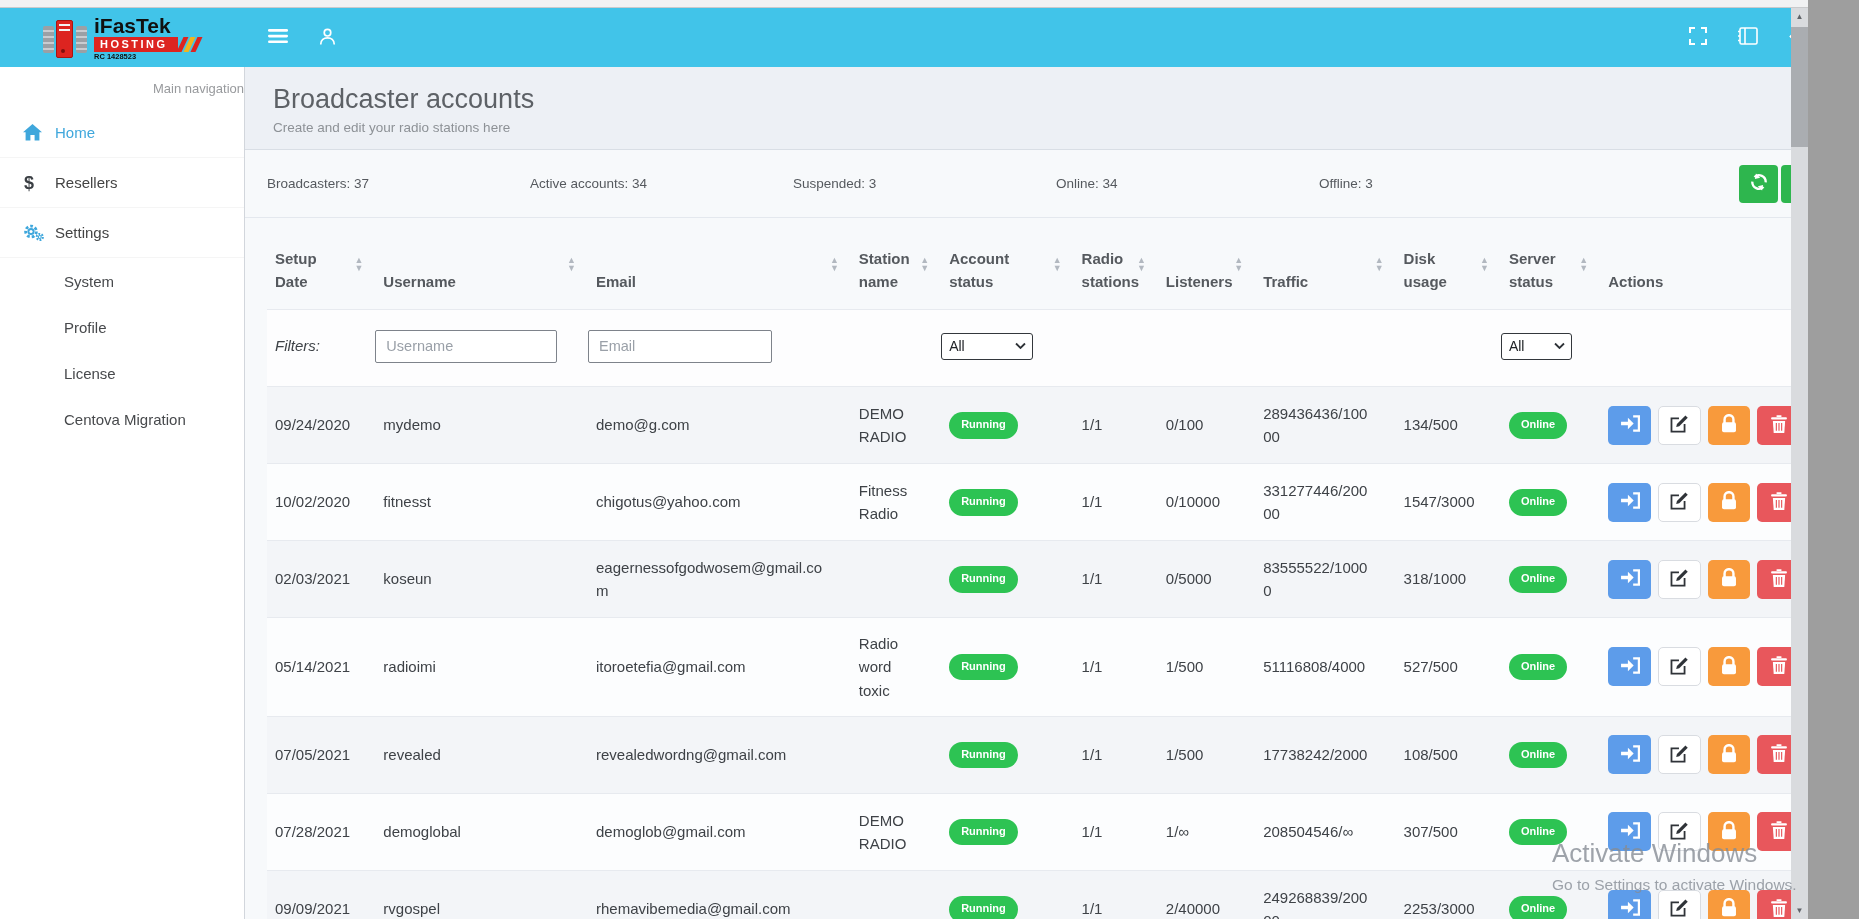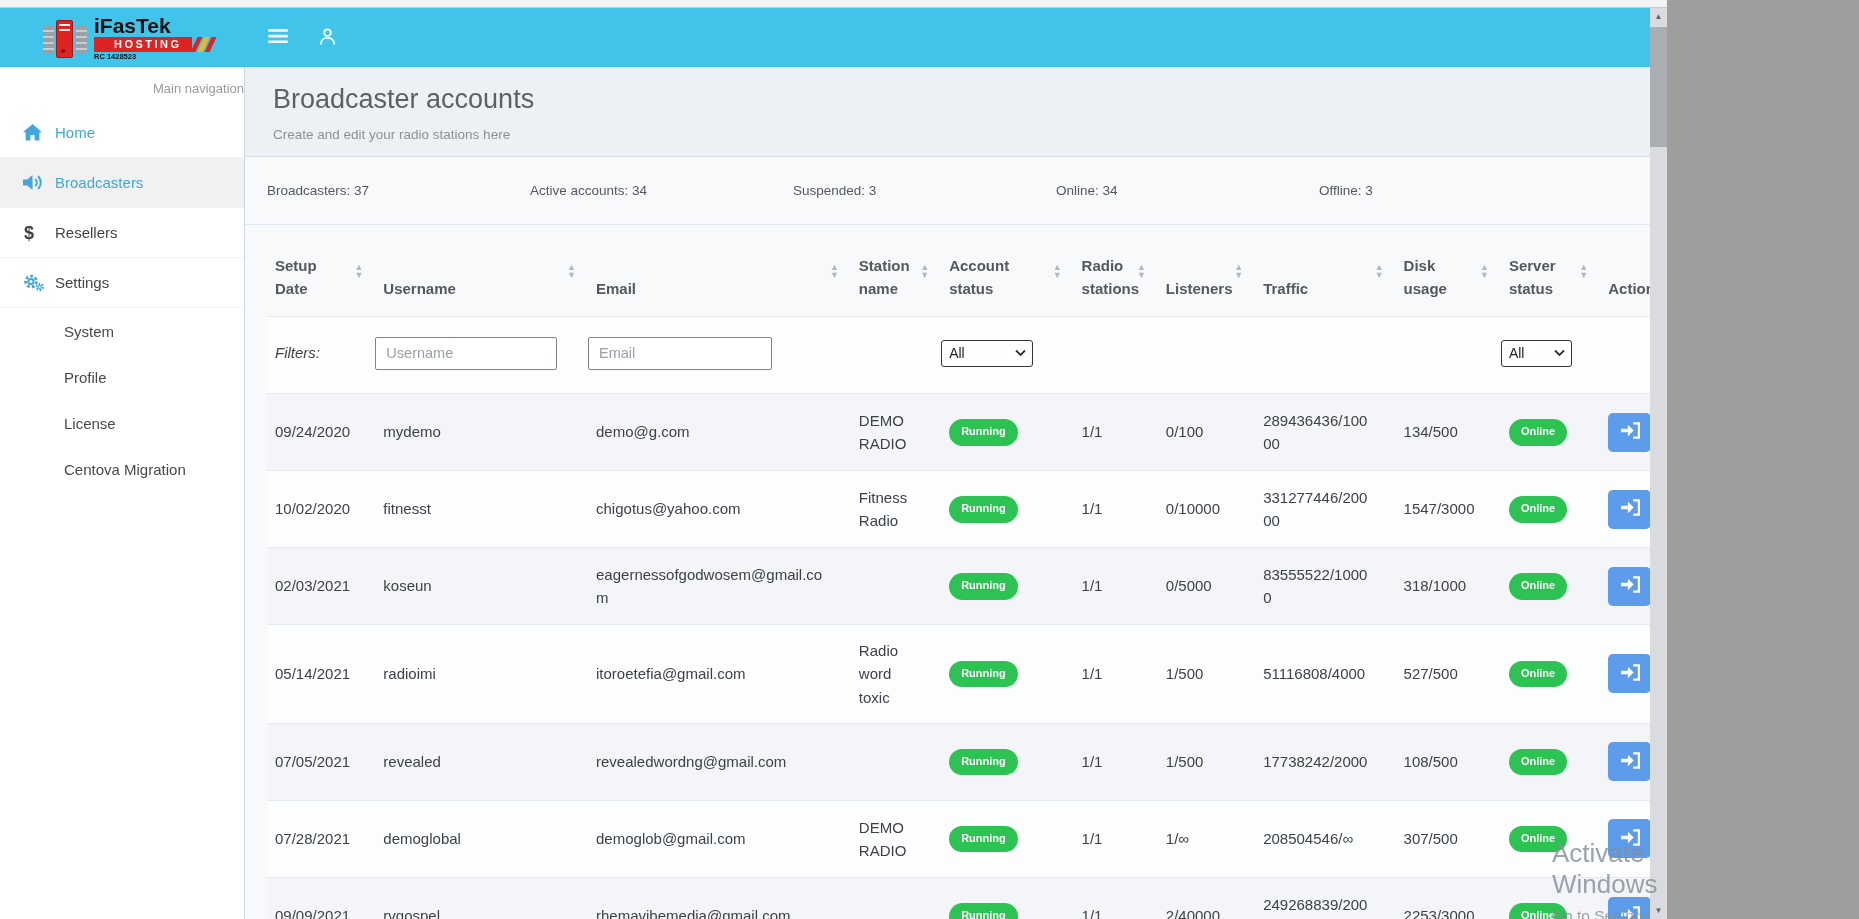--- a/index.html
+++ b/index.html
@@ -1,18 +1,18 @@
 <!DOCTYPE html>
 <html style="--topbar: #41c4e9; --accent_blue: #3fa7dc; --green: #2dc353; --button_green: #2eb64e; --button_blue: #5d9cea; --button_orange: #f89a3c; --button_red: #e8575c;"><head>
 <meta charset="utf-8">
 <style>
   * { margin:0; padding:0; box-sizing:border-box; }
   html,body { background:#9e9e9e; }
   body { font-family:"Liberation Sans", sans-serif; }
-  .screen { position:relative; width:1667px; height:919px; overflow:hidden; background:#eef1f6; }
+  .screen { position:relative; width:1808px; height:919px; overflow:hidden; background:#eef1f6; }
 
   
   .win-strip { position:absolute; top:0; left:0; width:100%; height:8px; background:#f1f2f3; border-bottom:1px solid #c9cacc; z-index:60; }
   .os-scrollbar { position:absolute; top:8px; right:0; width:17px; height:911px; background:#d9dbde; z-index:70; }
   .sb-btn { width:17px; height:17px; display:flex; align-items:center; justify-content:center; font-size:8px; color:#5f6368; cursor:pointer; }
   .sb-btn.down { position:absolute; bottom:0; }
   .sb-thumb { position:absolute; top:19px; left:0; width:17px; height:120px; background:#aaadb1; }
 
   
   .topbar { position:absolute; top:8px; left:0; width:1842px; height:59px; background:var(--topbar,#41c4e9); display:flex; align-items:center; z-index:40; }
@@ -21,21 +21,21 @@
   .tower { position:absolute; border-radius:2px; }
   .tower.gray-l { left:1px; top:11px; width:11px; height:27px; background:repeating-linear-gradient(#9ba0a5 0 4px,#c9ccd0 4px 6px); }
   .tower.gray-r { right:1px; top:11px; width:11px; height:27px; background:repeating-linear-gradient(#9ba0a5 0 4px,#c9ccd0 4px 6px); }
   .tower.red { left:14px; top:5px; width:17px; height:38px; background:#dd2420; border:1px solid #a81512; }
   .tower.red::before { content:""; position:absolute; left:2px; right:2px; top:3px; height:8px;
       background:repeating-linear-gradient(#f4f4f4 0 2px,#dd2420 2px 5px); }
   .tower.red::after { content:""; position:absolute; left:4px; bottom:4px; width:4px; height:4px; border-radius:50%; background:#7e100e; }
   .logo-text { margin-left:6px; line-height:1; }
   .logo-brand { font-size:21px; font-weight:800; color:#101010; letter-spacing:0; }
   .logo-host-row { display:flex; align-items:center; margin-top:1px; }
-  .logo-hosting { background:#dd2420; color:#fff; font-size:11px; font-weight:700; letter-spacing:2.5px; padding:2px 10px 2px 20px; }
+  .logo-hosting { background:#dd2420; color:#fff; font-size:11px; font-weight:700; letter-spacing:2.5px; padding:2px 10px 2px 6px; }
   .stripe { width:5px; height:15px; transform:skewX(-25deg); margin-left:2px; }
   .logo-rc { font-size:7.5px; font-weight:700; color:#101010; margin-top:1px; }
   .tb-icon { background:none; border:none; cursor:pointer; display:flex; align-items:center; justify-content:center; height:59px; padding:0 15px; }
   .tb-icon.hamburger { margin-left:8px; }
   .tb-right { margin-left:auto; display:flex; padding-right:18px; }
 
   
   .sidebar { position:absolute; top:67px; left:0; width:245px; height:852px; background:#ffffff; border-right:1px solid #d2d6dc; z-index:30; }
   .side-title { padding:14px 0 12px 16px; font-size:13px; color:#989a9d;text-align:right; }
   .side-item { height:50px; display:flex; align-items:center; padding-left:23px; cursor:pointer; border-bottom:1px solid #f5f5f5; color:#444; font-size:15px; }
@@ -43,21 +43,21 @@
   .side-item.selected { background:#f1f1f1; }
   .s-icon { width:32px; display:flex; align-items:center; color:inherit; }
   .side-item:not(.active) .s-icon { color:#3b3f44; }
   .side-item.icon-blue .s-icon { color:var(--accent_blue,#3fa7dc); }
   .side-sub { height:46px; display:flex; align-items:center; padding-left:64px; cursor:pointer; color:#47494c; font-size:15px; }
 
   
   .content { position:absolute; top:67px; left:245px; width:1597px; height:852px; background:#edf0f5; display:flex; flex-direction:column; }
   .content-header { padding:17px 28px 14px 28px; }
   .content-header h1 { font-size:27px; font-weight:400; color:#5d6166; }
-  .content-header .subtitle { font-size:13.5px; color:#8d9196; margin-top:12px; }
+  .content-header .subtitle { font-size:13.5px; color:#8d9196; margin-top:5px; }
   .box { flex:1; background:#f7f9fb; border-top:1px solid #d9dee5; }
   .box-header { height:68px; display:flex; align-items:center; padding:0 22px; border-bottom:1px solid #e4e8ee; }
   .stats { display:flex; }
   .stat { width:263px; font-size:13.5px; color:#55595e; }
   .box-tools { margin-left:auto; display:flex; gap:3px; }
   .btn-green { width:39px; height:38px; border:none; border-radius:4px; background:var(--button_green,#2eb64e); color:#fff; display:flex; align-items:center; justify-content:center; cursor:pointer; font-size:22px; }
 
   
   .table-wrap { padding:0 22px; }
   table { width:100%; border-collapse:collapse; table-layout:fixed; }
@@ -170,30 +170,20 @@
     <div class="side-title">Main navigation</div>
     <nav id="sidebar-menu">
         <div class="side-item active">
           <span class="s-icon">
             <svg width="19" height="17" viewBox="0 0 19 17">
               <path fill="currentColor" d="M9.5 0 L0 8.2 H2.6 V16.5 H7.4 V11 H11.6 V16.5 H16.4 V8.2 H19 Z"></path>
             </svg>
           </span>
           <span class="s-label">Home</span>
         </div>
-        <div class="side-item active selected">
-          <span class="s-icon">
-            <svg width="21" height="17" viewBox="0 0 21 17">
-              <path fill="currentColor" d="M0 5.5 H4.2 L9.5 1 V16 L4.2 11.5 H0 Z"></path>
-              <path d="M12.3 5 a4.6 4.6 0 0 1 0 7" stroke="currentColor" stroke-width="1.9" fill="none"></path>
-              <path d="M15 2.3 a8.3 8.3 0 0 1 0 12.4" stroke="currentColor" stroke-width="1.9" fill="none"></path>
-            </svg>
-          </span>
-          <span class="s-label">Broadcasters</span>
-        </div>
         <div class="side-item">
           <span class="s-icon">
             <svg width="13" height="19" viewBox="0 0 13 19">
               <text x="1" y="16" font-size="18" font-weight="bold" fill="currentColor" font-family="Liberation Sans, sans-serif">$</text>
             </svg>
           </span>
           <span class="s-label">Resellers</span>
         </div>
         <div class="side-item icon-blue">
           <span class="s-icon">

